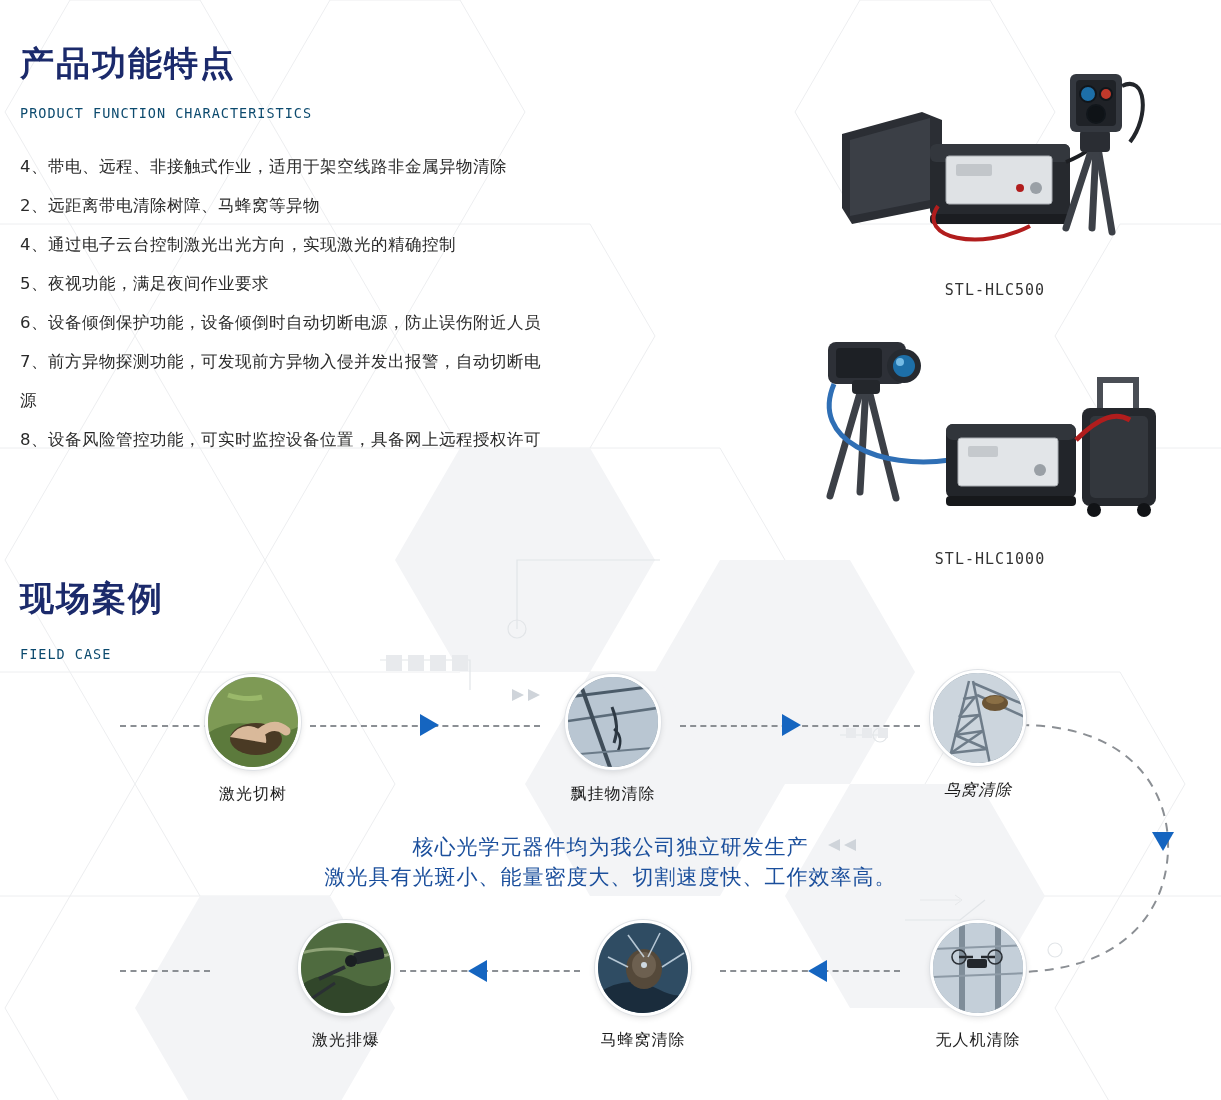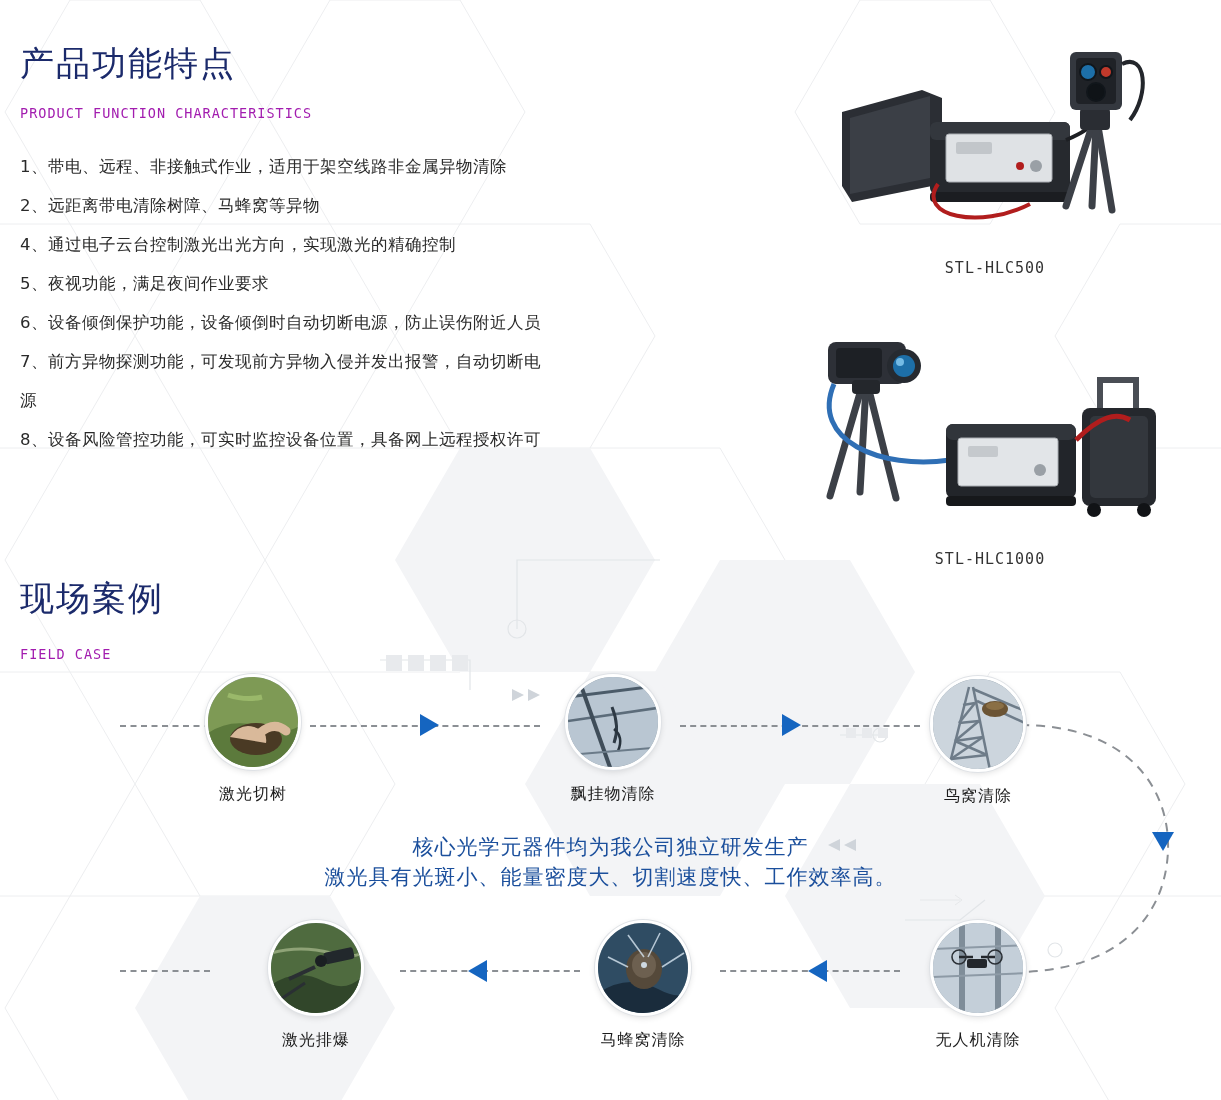--- a/index.html
+++ b/index.html
@@ -15,27 +15,27 @@
 
   
   .bg-deco { position:absolute; inset:0; pointer-events:none; z-index:0; }
 
   
   .section-title {
     font-family:"DejaVu Sans", sans-serif;
     font-size:34px;
     color:#1b2a6b;
     letter-spacing:2px;
-    font-weight:400;
+    font-weight:700;
     line-height:1.1;
   }
   .section-sub {
     font-family:"DejaVu Sans Mono","Liberation Mono", monospace;
     font-size:13.5px;
-    color:#a21caf;
+    color:#0c4a6e;
     letter-spacing:1px;
     margin-top:8px;
   }
 
   #features {
     position:absolute;
     left:20px; top:22px;
     width:700px;
     z-index:3;
   }
@@ -183,32 +183,32 @@
       <path d="M920 900 L960 900"></path>
       <path d="M955 895 L962 900 L955 905"></path>
     </g>
   </svg>
 </div>
 
 <section id="features">
   <h1 class="section-title">产品功能特点</h1>
   <div class="section-sub">PRODUCT FUNCTION CHARACTERISTICS</div>
   <div class="feature-list">
-    <div class="feature-line">1、带电、远程、非接触式作业，适用于架空线路非金属异物清除</div>
+    <div class="feature-line">4、带电、远程、非接触式作业，适用于架空线路非金属异物清除</div>
     <div class="feature-line">2、远距离带电清除树障、马蜂窝等异物</div>
     <div class="feature-line">4、通过电子云台控制激光出光方向，实现激光的精确控制</div>
     <div class="feature-line">5、夜视功能，满足夜间作业要求</div>
     <div class="feature-line">6、设备倾倒保护功能，设备倾倒时自动切断电源，防止误伤附近人员</div>
     <div class="feature-line">7、前方异物探测功能，可发现前方异物入侵并发出报警，自动切断电</div>
     <div class="feature-line">源</div>
     <div class="feature-line">8、设备风险管控功能，可实时监控设备位置，具备网上远程授权许可</div>
   </div>
 </section>
 
-<div class="product" style="left:830px; top:34px; width:330px;">
+<div class="product" style="left:830px; top:56px; width:330px;">
   <div class="photo-box" style="height:215px;">
     <svg width="330" height="215" viewBox="0 0 330 215">
 
       <path d="M12 78 L92 56 L112 64 L112 150 L22 168 L12 152 Z" fill="#2b2e34"></path>
       <path d="M20 84 L100 62 L100 144 L20 160 Z" fill="#3b3f46"></path>
 
       <rect x="100" y="88" width="140" height="72" rx="6" fill="#26292e"></rect>
       <rect x="100" y="88" width="140" height="18" rx="6" fill="#33373d"></rect>
       <rect x="116" y="100" width="106" height="48" rx="3" fill="#dfe2e5" stroke="#a9adb2"></rect>
       <rect x="126" y="108" width="36" height="12" rx="2" fill="#c2c6ca"></rect>
@@ -321,21 +321,21 @@
         <path d="M0 56 Q24 40 54 50 T96 44 L96 96 L0 96 Z" fill="#5c7a3c"></path>
         <ellipse cx="48" cy="62" rx="26" ry="16" fill="#4a3a24"></ellipse>
         <path d="M22 60 q10 -14 24 -10 q14 4 12 16" fill="#d9b99a"></path>
         <path d="M52 56 q14 -12 26 -2" stroke="#d9b99a" stroke-width="9" fill="none" stroke-linecap="round"></path>
         <path d="M20 18 q18 6 34 2" stroke="#9ab86a" stroke-width="5" fill="none"></path>
       </svg>
     </div>
     <div class="label">激光切树</div>
   </div>
 
-  <div class="node" style="left:930px; top:36px; width:96px;">
+  <div class="node" style="left:930px; top:30px; width:96px;font-style:italic;">
     <div class="circle ph-tower">
       <svg width="96" height="96" viewBox="0 0 96 96">
         <rect width="96" height="96" fill="#ccd5dd"></rect>
         <g stroke="#6e7c89" stroke-width="2.5" fill="none">
           <path d="M14 96 L36 8"></path>
             <path d="M58 96 L40 8"></path>
           <path d="M18 80 L54 76"></path>
             <path d="M22 62 L50 58"></path>
           <path d="M26 44 L46 42"></path>
             <path d="M30 26 L42 24"></path>
@@ -389,21 +389,21 @@
             <path d="M62 10 L50 34"></path>
           <path d="M10 34 L30 44"></path>
             <path d="M86 30 L64 44"></path>
         </g>
         <circle cx="46" cy="42" r="3" fill="#cfd9e2"></circle>
       </svg>
     </div>
     <div class="label">马蜂窝清除</div>
   </div>
 
-  <div class="node" style="left:268px; top:280px; width:96px;">
+  <div class="node" style="left:298px; top:280px; width:96px;">
     <div class="circle ph-bomb">
       <svg width="96" height="96" viewBox="0 0 96 96">
         <rect width="96" height="96" fill="#4f6b3f"></rect>
         <path d="M0 62 Q26 44 52 58 T96 48 L96 96 L0 96 Z" fill="#31462a"></path>
         <path d="M0 30 Q30 22 60 30 T96 24" stroke="#8fa377" stroke-width="3" fill="none"></path>
         <rect x="52" y="30" width="30" height="12" rx="3" fill="#22282c" transform="rotate(-12 52 30)"></rect>
         <circle cx="50" cy="38" r="6" fill="#1a1f22"></circle>
         <path d="M18 56 L44 44" stroke="#2a2f33" stroke-width="4"></path>
         <path d="M10 76 L34 60" stroke="#2a2f33" stroke-width="3"></path>
       </svg>

